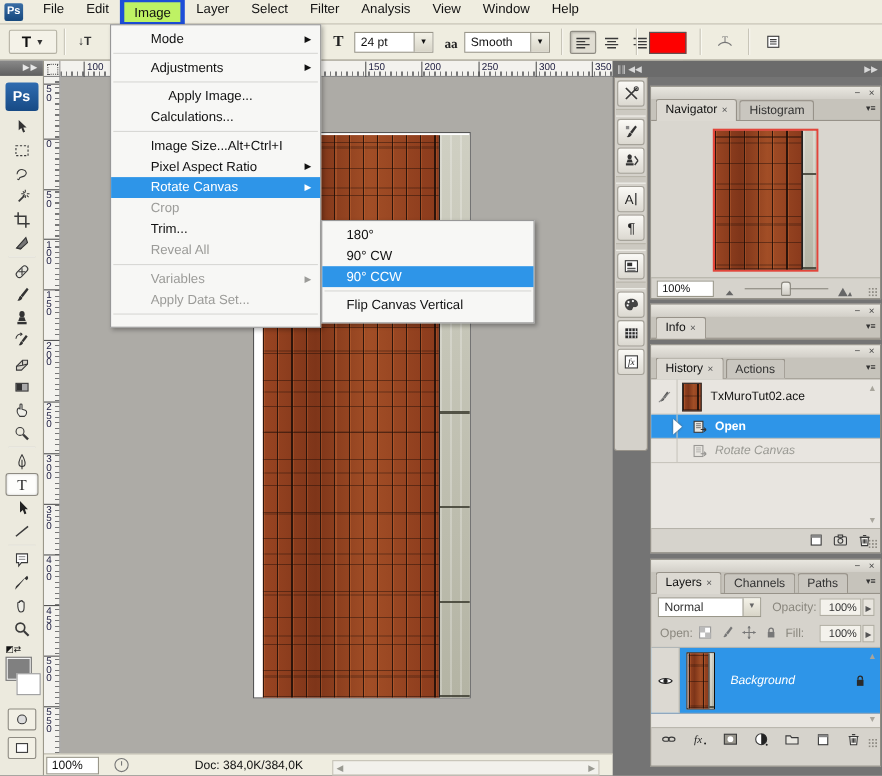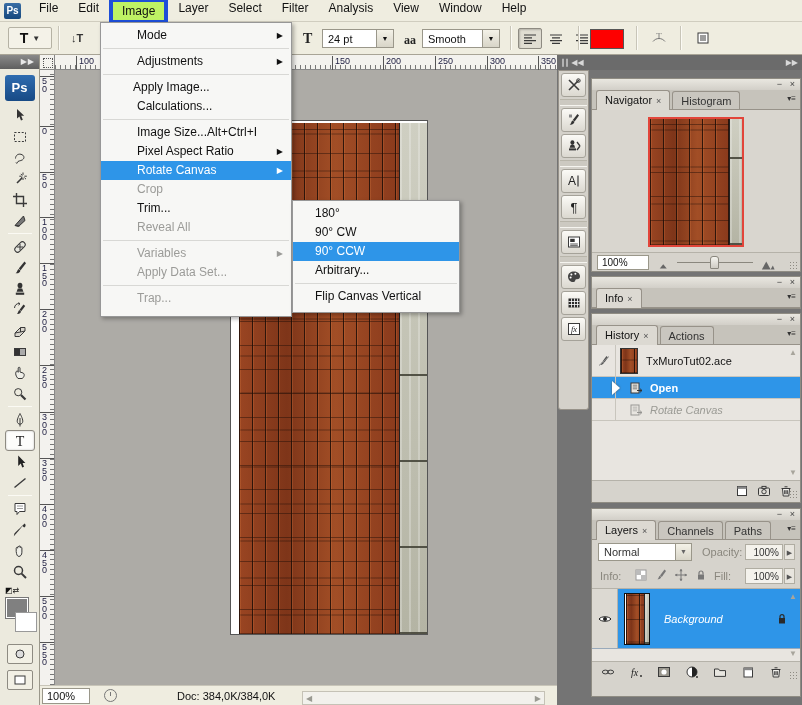--- a/index.html
+++ b/index.html
@@ -716,21 +716,21 @@
     <div id="layers-ctl1">
       <div id="blend-dd">
         <span class="val">Normal</span>
         <span class="dd">▼</span>
       </div>
       <span class="gray-label" style="position:absolute;left:110px;top:6px">Opacity:</span>
       <div class="pct-field" style="left:153px;top:4px">100%</div>
       <div class="pct-arrow" style="left:192px;top:4px;border:1px solid #b0ada2;background:#e8e5de">▶</div>
     </div>
     <div id="layers-ctl2">
-      <span class="gray-label" style="position:absolute;left:8px;top:6px">Info:</span>
+      <span class="gray-label" style="position:absolute;left:8px;top:6px">Open:</span>
       <span id="lock-icons" style="position:absolute;left:38px;top:3px"><span class="lock-ico svgico" style="display: inline-block; width: 17px; height: 16px;"><svg width="16" height="16" viewBox="0 0 16 16" fill="none" stroke="#3a3a3a" stroke-width="1">
               <rect x="3" y="3" width="10" height="10" fill="#fff" stroke="#999"></rect>
               <rect x="3" y="3" width="5" height="5" fill="#bbb" stroke="none"></rect>
               <rect x="8" y="8" width="5" height="5" fill="#bbb" stroke="none"></rect>
             </svg></span><span class="lock-ico svgico" style="display: inline-block; width: 17px; height: 16px;"><svg width="16" height="16" viewBox="0 0 16 16" fill="none" stroke="#3a3a3a" stroke-width="1">
               <path d="M11.5 2.5 L7 8.4 L8.8 9.9 L13 4 Z" fill="#777" stroke="none"></path>
               <path d="M6.8 8.7 C5.4 9.5,6 11.2,4.4 12.2 C6.4 12.7,8 11.4,8.2 10 Z" fill="#777" stroke="none"></path>
             </svg></span><span class="lock-ico svgico" style="display: inline-block; width: 17px; height: 16px;"><svg width="16" height="16" viewBox="0 0 16 16" fill="none" stroke="#3a3a3a" stroke-width="1">
               <path d="M8 2 v12 M2 8 h12" stroke="#777"></path>
               <path d="M8 2 l-1.6 2.2 h3.2 Z M8 14 l-1.6 -2.2 h3.2 Z M2 8 l2.2 -1.6 v3.2 Z M14 8 l-2.2 -1.6 v3.2 Z" fill="#777" stroke="none"></path>
@@ -812,37 +812,35 @@
       </div>
   </div>
 </div>
 
 <div id="image-menu" style="position:absolute;left:100px;top:22px;width:192px;background:#f7f7f5;border:1px solid #979797;
             box-shadow:2px 2px 4px rgba(0,0,0,.3);z-index:100;padding:3px 0 8px 0;font-size:12px;">
     <div style="position: relative; height: 19px; line-height: 19px; padding-left: 36px;"><span>Mode</span><span style="position: absolute; right: 8px; font-size: 8px;">▶</span></div>
     <div style="height: 1px; background: rgb(216, 216, 213); margin: 3px 2px;"></div>
     <div style="position: relative; height: 19px; line-height: 19px; padding-left: 36px;"><span>Adjustments</span><span style="position: absolute; right: 8px; font-size: 8px;">▶</span></div>
     <div style="height: 1px; background: rgb(216, 216, 213); margin: 3px 2px;"></div>
-    <div style="position: relative; height: 19px; line-height: 19px; padding-left: 32px;"><span>Apply Image...</span></div>
+    <div style="position: relative; height: 19px; line-height: 19px; padding-left: 52px;"><span>Apply Image...</span></div>
     <div style="position: relative; height: 19px; line-height: 19px; padding-left: 36px;"><span>Calculations...</span></div>
     <div style="height: 1px; background: rgb(216, 216, 213); margin: 3px 2px;"></div>
     <div style="position: relative; height: 19px; line-height: 19px; padding-left: 36px;"><span>Image Size...</span><span style="position: absolute; right: 34px;">Alt+Ctrl+I</span></div>
     <div style="position: relative; height: 19px; line-height: 19px; padding-left: 36px;"><span>Pixel Aspect Ratio</span><span style="position: absolute; right: 8px; font-size: 8px;">▶</span></div>
     <div style="position: relative; height: 19px; line-height: 19px; padding-left: 36px; background: rgb(46, 149, 232); color: rgb(255, 255, 255);"><span>Rotate Canvas</span><span style="position: absolute; right: 8px; font-size: 8px;">▶</span></div>
     <div style="position: relative; height: 19px; line-height: 19px; padding-left: 36px; color: rgb(155, 155, 152);"><span>Crop</span></div>
     <div style="position: relative; height: 19px; line-height: 19px; padding-left: 36px;"><span>Trim...</span></div>
     <div style="position: relative; height: 19px; line-height: 19px; padding-left: 36px; color: rgb(155, 155, 152);"><span>Reveal All</span></div>
     <div style="height: 1px; background: rgb(216, 216, 213); margin: 3px 2px;"></div>
     <div style="position: relative; height: 19px; line-height: 19px; padding-left: 36px; color: rgb(155, 155, 152);"><span>Variables</span><span style="position: absolute; right: 8px; font-size: 8px;">▶</span></div>
     <div style="position: relative; height: 19px; line-height: 19px; padding-left: 36px; color: rgb(155, 155, 152);"><span>Apply Data Set...</span></div>
     <div style="height: 1px; background: rgb(216, 216, 213); margin: 3px 2px;"></div>
-    <div style="position: relative; height: 19px; line-height: 19px; padding-left: 36px; color: rgb(155, 155, 152);"><span>Trap...</span></div>
-  </div>
-
-<div id="rotate-submenu" style="position:absolute;left:292px;top:200px;width:168px;background:#f7f7f5;border:1px solid #979797;
+  </div>
+
+<div id="rotate-submenu" style="position:absolute;left:292px;top:200px;width:194px;background:#f7f7f5;border:1px solid #979797;
             box-shadow:2px 2px 4px rgba(0,0,0,.3);z-index:101;padding:3px 0 6px 0;font-size:12px;">
     <div style="height: 19px; line-height: 19px; padding-left: 22px;"><span>180°</span></div>
     <div style="height: 19px; line-height: 19px; padding-left: 22px;"><span>90° CW</span></div>
     <div style="height: 19px; line-height: 19px; padding-left: 22px; background: rgb(46, 149, 232); color: rgb(255, 255, 255);"><span>90° CCW</span></div>
-    <div style="height: 19px; line-height: 19px; padding-left: 22px;"><span>Arbitrary...</span></div>
     <div style="height: 1px; background: rgb(216, 216, 213); margin: 3px 2px;"></div>
     <div style="height: 19px; line-height: 19px; padding-left: 22px;"><span>Flip Canvas Vertical</span></div>
   </div>
 
 </body></html>

